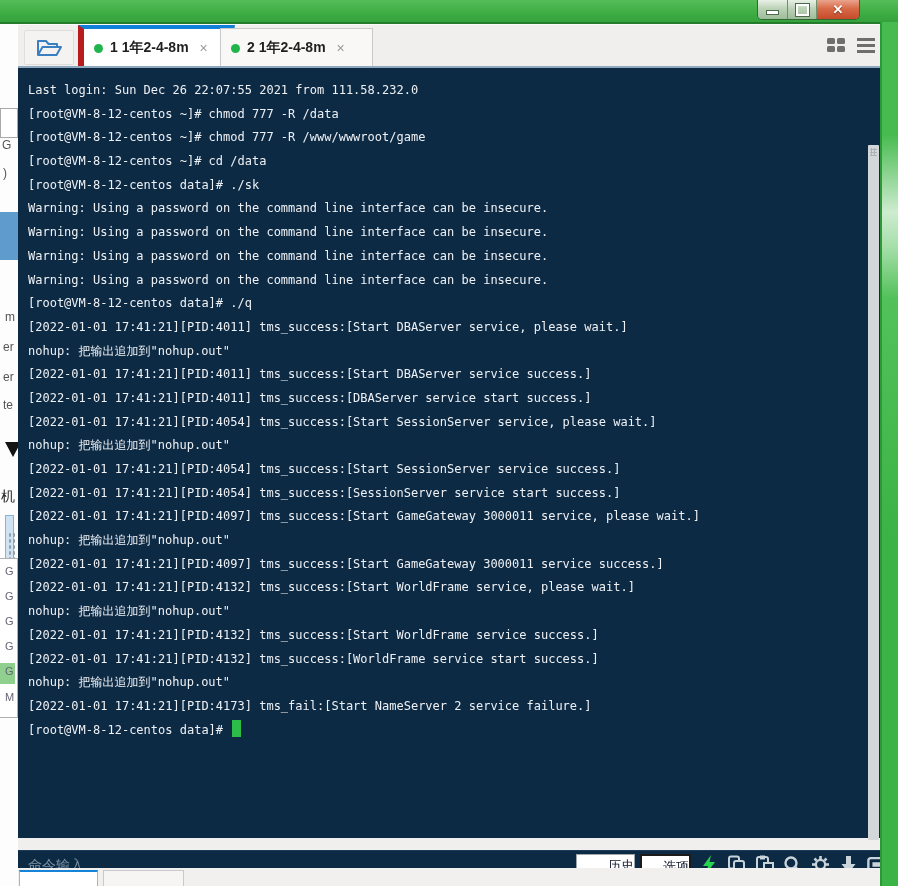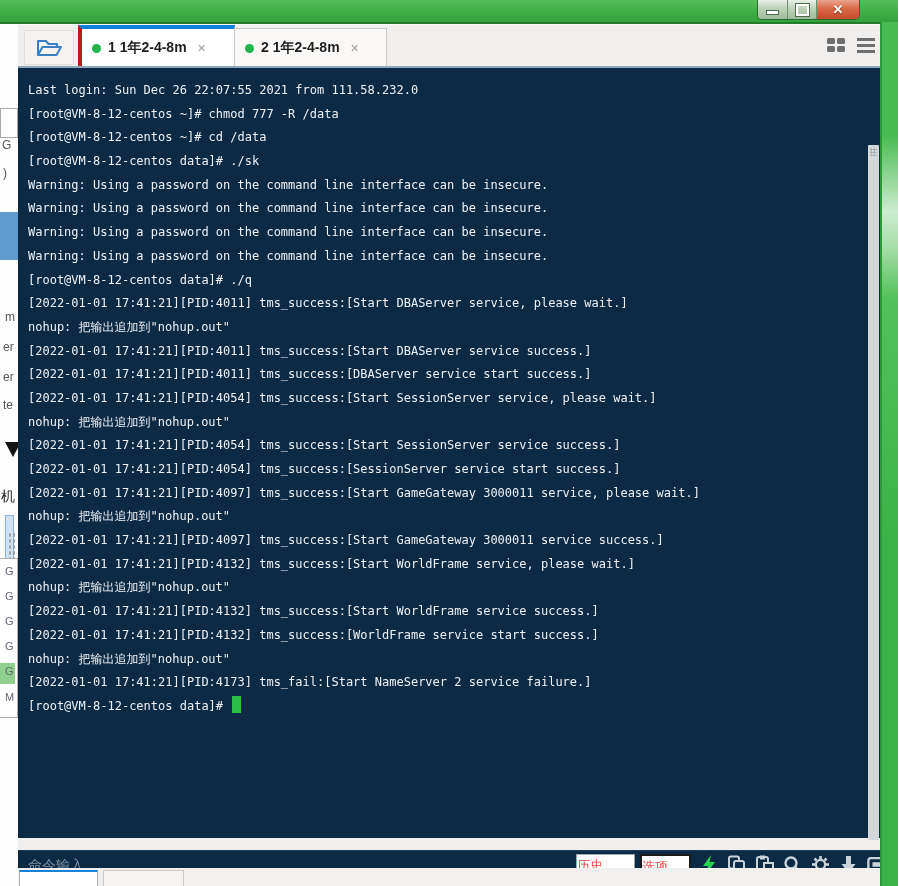--- a/index.html
+++ b/index.html
@@ -46,22 +46,22 @@
   
   .main{position:absolute;left:18px;top:24px;width:864px;height:862px;background:#f0efed;}
 
   
   .tabbar{position:absolute;left:0;top:0;width:864px;height:42px;background:#f0efed;
     border-top:1px solid #fbfbfb;}
   .folder-btn{position:absolute;left:6px;top:5px;width:48px;height:33px;display:flex;
     align-items:center;justify-content:center;background:#f4f3f2;border:1px solid #e0dedc;border-radius:2px;}
   .tab{position:absolute;display:flex;align-items:center;gap:7px;padding:0 10px;box-sizing:border-box;}
   .tab.active{left:60px;top:0;width:157px;height:42px;background:#ffffff;
-    border-left:4px solid #b91c1c;border-right:1px solid #b9bec4;border-top:4px solid #1180d8;}
-  .tab.inactive{left:216px;top:3px;width:153px;height:39px;background:#f9f8f7;
+    border-left:6px solid #b91c1c;border-right:1px solid #b9bec4;border-top:4px solid #1180d8;}
+  .tab.inactive{left:202px;top:3px;width:153px;height:39px;background:#f9f8f7;
     border:1px solid #c9c9c9;border-bottom:none;}
   .dot{width:9px;height:9px;border-radius:50%;background:#1fb44c;flex:0 0 auto;}
   .tab-label{font-size:14px;font-weight:bold;color:#1f1f1f;white-space:nowrap;}
   .tab-close{color:#9a9a9a;font-size:14px;margin-left:4px;}
   .tabbar-right{position:absolute;right:6px;top:11px;display:flex;gap:10px;align-items:center;}
 
   
   .terminal{position:absolute;left:0;top:42px;width:864px;height:772px;background:#0d2a45;
     border-top:2px solid #8ea9be;box-sizing:border-box;}
   .term-lines{position:absolute;left:10px;top:11px;right:16px;
@@ -71,21 +71,21 @@
   .scrollbar{position:absolute;right:3px;top:77px;width:11px;height:695px;background:#d3d7da;border-radius:1px;}
   .scrollbar::before{content:"";position:absolute;left:2px;top:3px;width:7px;height:8px;
     background-image:radial-gradient(#aab2b8 1px,transparent 1.3px);background-size:3px 3px;}
 
   
   .cmdbar{position:absolute;left:0;top:814px;width:864px;height:30px;background:#0d2a45;
     border-top:1px solid #1c3c5c;box-sizing:border-box;margin-top:12px;}
   .cmd-placeholder{position:absolute;left:10px;top:6px;color:#7e93a6;font-size:14px;}
   .cmd-underline{position:absolute;left:10px;top:27px;width:545px;border-bottom:1px solid #8a9cab;}
   .cmd-btn{position:absolute;top:3px;height:23px;box-sizing:border-box;background:#ffffff;
-    color:#ef4444;font-size:13px;text-align:left;line-height:21px;}
+    color:#0f172a;font-size:13px;text-align:right;line-height:21px;}
   .btn-history{left:558px;width:59px;border:1px solid #9aa5ad;}
   .btn-options{left:622px;width:51px;border:2px solid #1a1a1a;}
   .cmd-icons{position:absolute;left:681px;top:4px;display:flex;gap:9px;align-items:center;color:#c9d3da;}
   .cicon{width:19px;height:19px;display:flex;align-items:center;justify-content:center;}
 
   
   .bottom-strip{position:absolute;left:0;top:844px;width:864px;height:18px;background:#f1f0ee;}
   .mini-tab{position:absolute;top:2px;height:16px;box-sizing:border-box;}
   .mini-tab.active{left:1px;width:79px;background:#fff;border:1px solid #adb3b9;border-top:2px solid #1583d9;border-bottom:none;}
   .mini-tab.idle{left:85px;width:81px;background:#f6f5f3;border:1px solid #c9c9c9;border-bottom:none;}
@@ -166,20 +166,21 @@
             <rect x="1" y="8" width="18" height="3" fill="#6e6e6e"></rect>
             <rect x="1" y="14" width="18" height="3" fill="#6e6e6e"></rect>
         </svg>
       </div>
     </div>
 
     <div class="terminal">
       <div class="term-lines">
         <div class="tl">Last login: Sun Dec 26 22:07:55 2021 from 111.58.232.0</div>
         <div class="tl">[root@VM-8-12-centos ~]# chmod 777 -R /data</div>
+        <div class="tl">[root@VM-8-12-centos ~]# chmod 777 -R /www/wwwroot/game</div>
         <div class="tl">[root@VM-8-12-centos ~]# cd /data</div>
         <div class="tl">[root@VM-8-12-centos data]# ./sk</div>
         <div class="tl">Warning: Using a password on the command line interface can be insecure.</div>
         <div class="tl">Warning: Using a password on the command line interface can be insecure.</div>
         <div class="tl">Warning: Using a password on the command line interface can be insecure.</div>
         <div class="tl">Warning: Using a password on the command line interface can be insecure.</div>
         <div class="tl">[root@VM-8-12-centos data]# ./q</div>
         <div class="tl">[2022-01-01 17:41:21][PID:4011] tms_success:[Start DBAServer service, please wait.]</div>
         <div class="tl">nohup: 把输出追加到"nohup.out"</div>
         <div class="tl">[2022-01-01 17:41:21][PID:4011] tms_success:[Start DBAServer service success.]</div>

